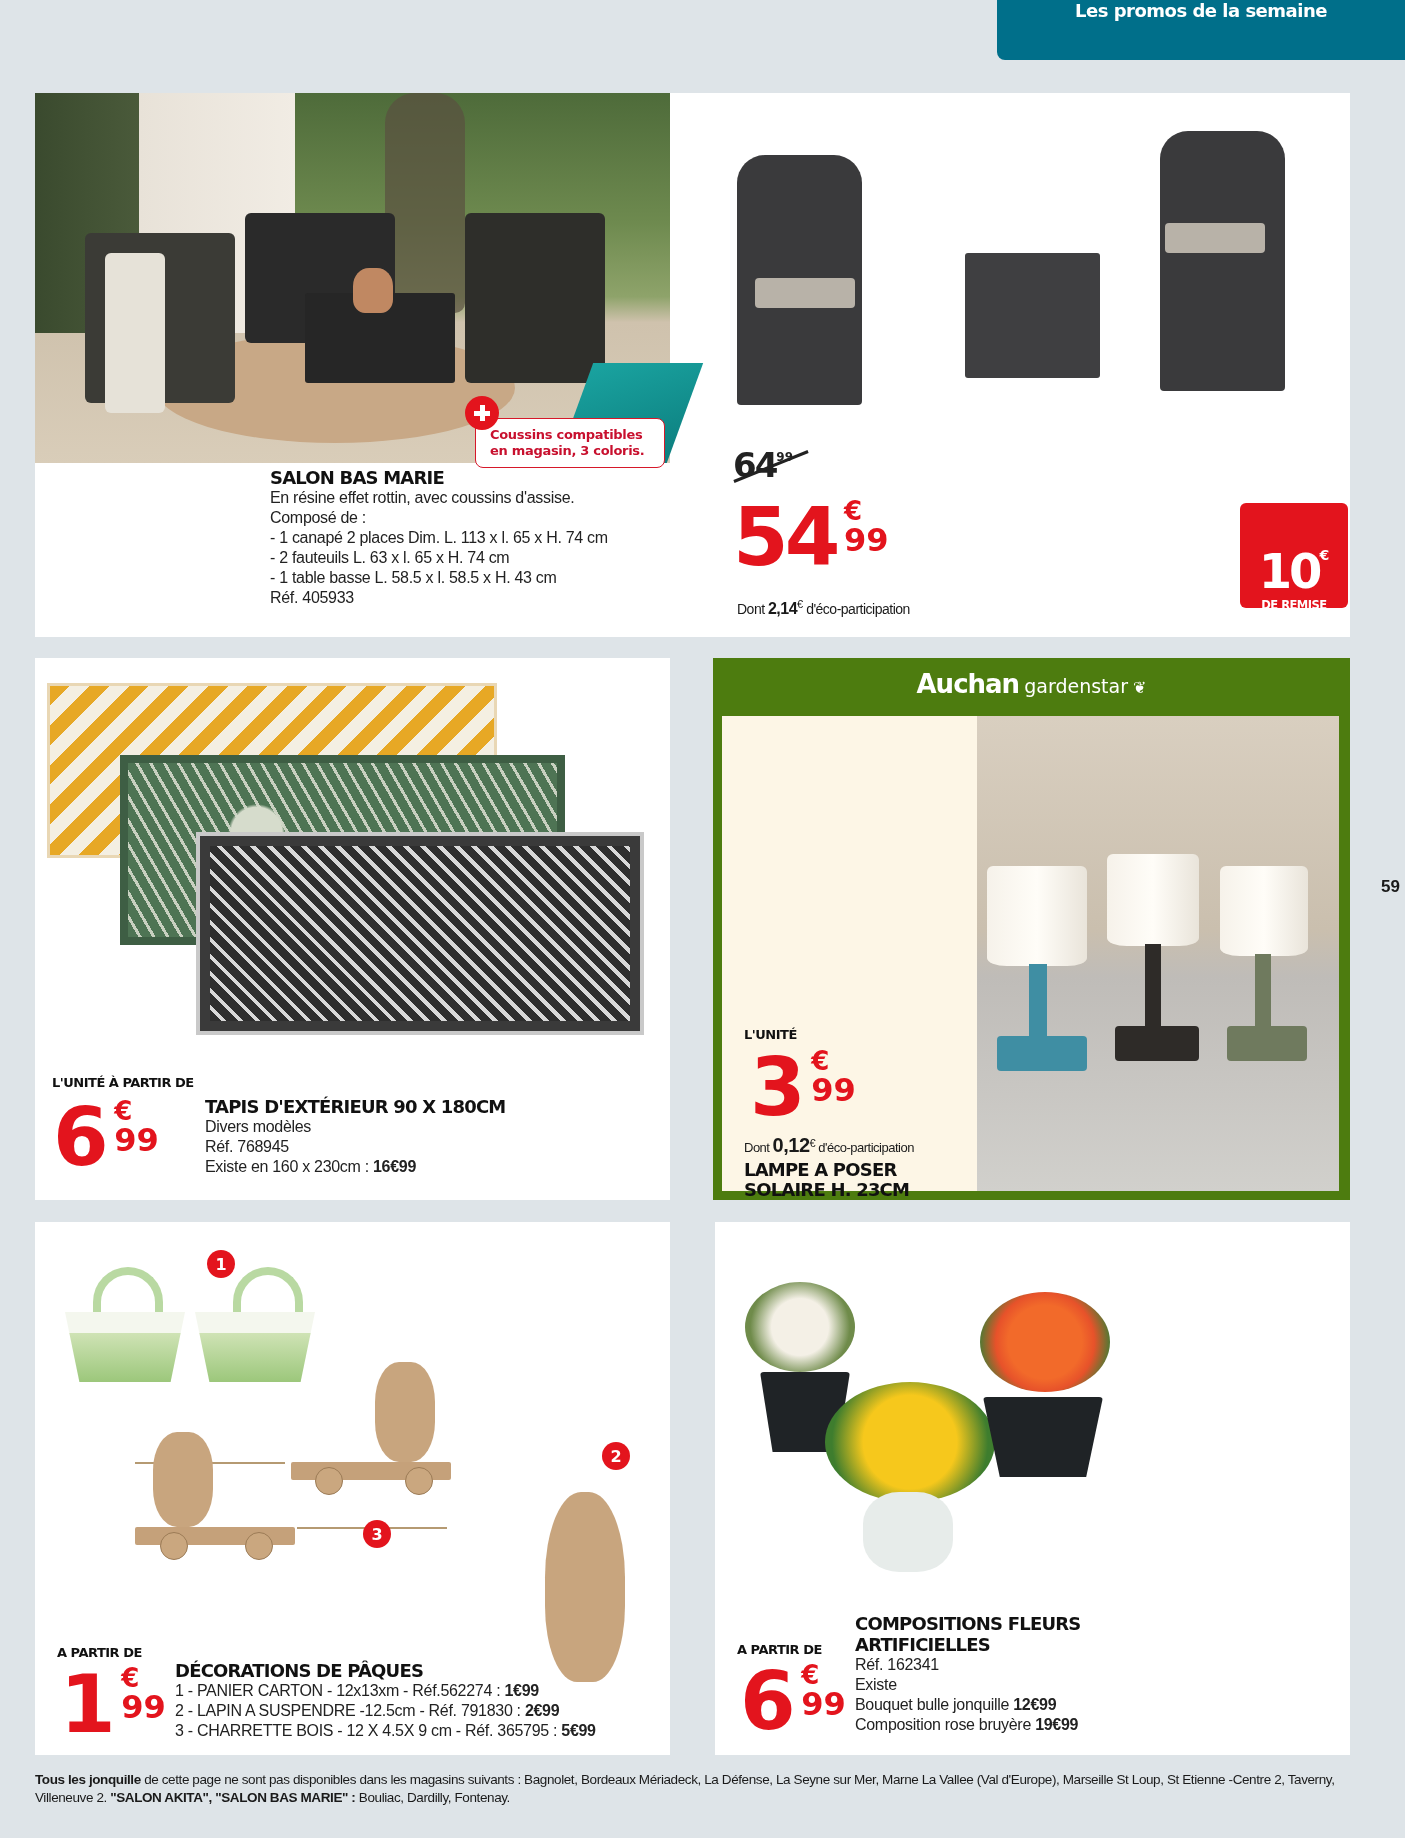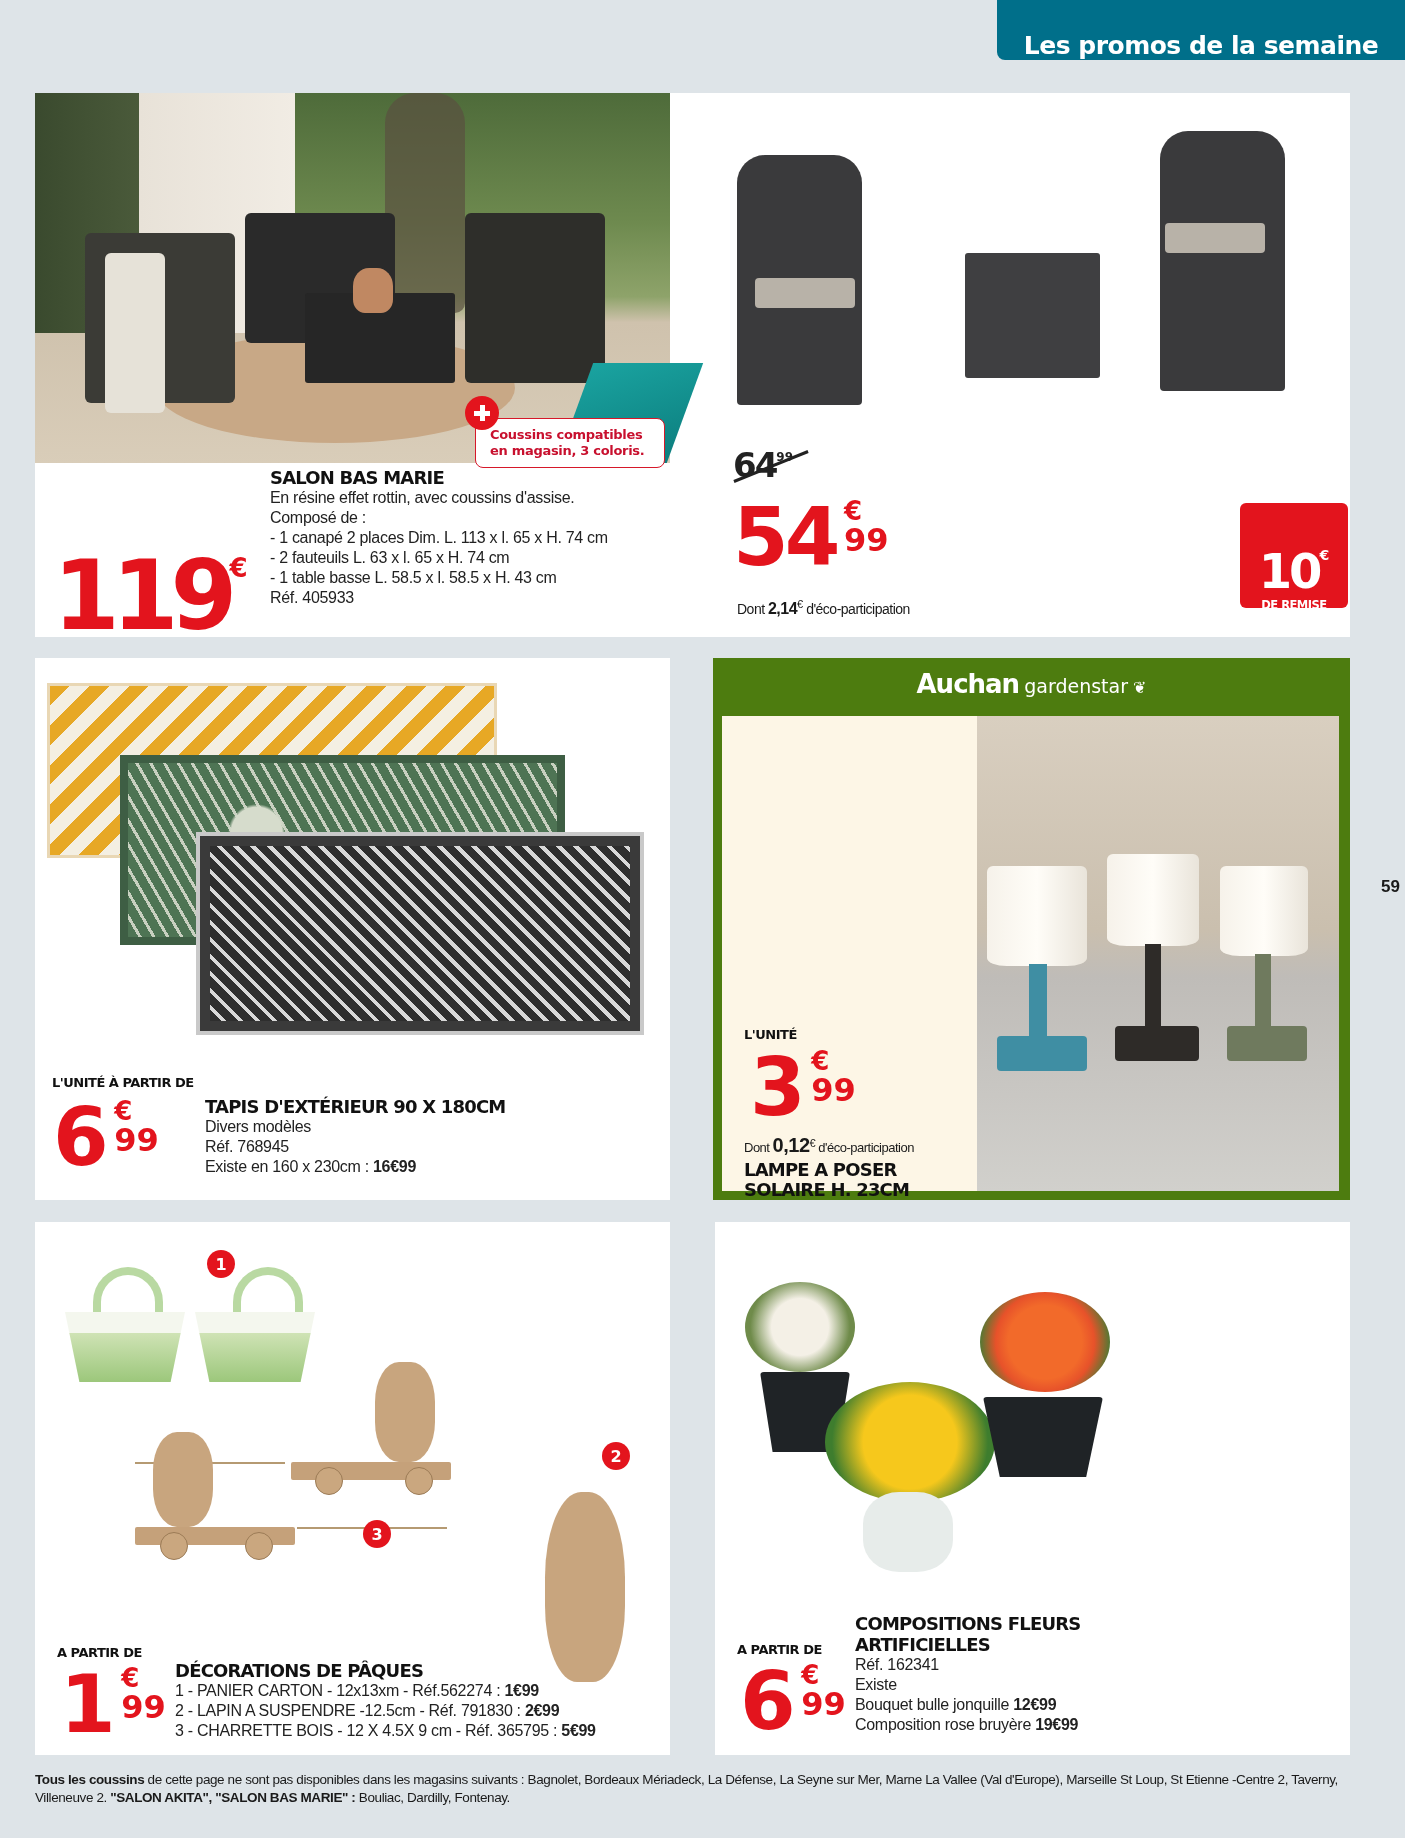--- a/index.html
+++ b/index.html
@@ -7,22 +7,22 @@
   body {
     background: #dee4e8;
     font-family: "Liberation Sans", sans-serif;
     color: #1a1a1a;
     position: relative;
     overflow: hidden;
   }
   .header-tab {
     position: absolute; left: 997px; top: 0; width: 408px; height: 60px;
     background: #006f8a; color: #fff; border-radius: 0 0 0 8px;
-    font-family: "DejaVu Sans", sans-serif; font-weight: bold; font-size: 25px;
-    display: flex; align-items: flex-end; justify-content: center; letter-spacing: -0.5px;
+    font-family: "DejaVu Sans", sans-serif; font-weight: bold; font-size: 18px;
+    display: flex; align-items: flex-start; justify-content: center; letter-spacing: -0.5px;
   }
   .page-num {
     position: absolute; left: 1381px; top: 877px; font-size: 17px; font-weight: bold; color: #1a1a1a;
   }
   .panel { position: absolute; background: #fff; overflow: hidden; }
   .p1 { left: 35px; top: 93px; width: 729px; height: 544px; }
   .p2 { left: 715px; top: 93px; width: 635px; height: 544px; }
   .p3 { left: 35px; top: 658px; width: 635px; height: 542px; }
   .p4 { left: 713px; top: 658px; width: 637px; height: 542px; background: #4d7c0f; }
   .p5 { left: 35px; top: 1222px; width: 635px; height: 533px; }
@@ -132,23 +132,20 @@
     <div class="table"></div>
     <div class="vase"></div>
     <div class="pool"></div>
   </div>
   <div class="coussins-badge">
     <div>Coussins compatibles</div>
     <div>en magasin, 3 coloris.</div>
   </div>
   <div class="plus-circle"></div>
 
-  <div class="price-red" style="position:absolute;left:18px;top:455px;font-size:96px;letter-spacing:-8px;">
-    <span>119</span><span style="font-size:26px;vertical-align:52px;letter-spacing:0;">€</span>
-  </div>
   <div style="position:absolute;left:235px;top:374px;width:390px;">
     <div class="title">SALON BAS MARIE</div>
     <div class="desc">
       <div>En résine effet rottin, avec coussins d'assise.</div>
       <div>Composé de :</div>
       <div>- 1 canapé 2 places Dim. L. 113 x l. 65 x H. 74 cm</div>
       <div>- 2 fauteuils L. 63 x l. 65 x H. 74 cm</div>
       <div>- 1 table basse L. 58.5 x l. 58.5 x H. 43 cm</div>
       <div>Réf. 405933</div>
     </div>
@@ -317,14 +314,14 @@
     <div class="desc">
       <div>Réf. 162341</div>
       <div>Existe</div>
       <div><span>Bouquet bulle jonquille </span><span class="bold">12€99</span></div>
       <div><span>Composition rose bruyère </span><span class="bold">19€99</span></div>
     </div>
   </div>
 </div>
 
 <div class="footer">
-  <span class="bold">Tous les coussins</span><span> de cette page ne sont pas disponibles dans les magasins suivants : Bagnolet, Bordeaux Mériadeck, La Défense, La Seyne sur Mer, Marne La Vallee (Val d'Europe), Marseille St Loup, St Etienne -Centre 2, Taverny, Villeneuve 2. </span><span class="bold">"SALON AKITA", "SALON BAS MARIE" :</span><span> Bouliac, Dardilly, Fontenay.</span>
+  <span class="bold">Tous les jonquille</span><span> de cette page ne sont pas disponibles dans les magasins suivants : Bagnolet, Bordeaux Mériadeck, La Défense, La Seyne sur Mer, Marne La Vallee (Val d'Europe), Marseille St Loup, St Etienne -Centre 2, Taverny, Villeneuve 2. </span><span class="bold">"SALON AKITA", "SALON BAS MARIE" :</span><span> Bouliac, Dardilly, Fontenay.</span>
 </div>
 
 </body></html>

